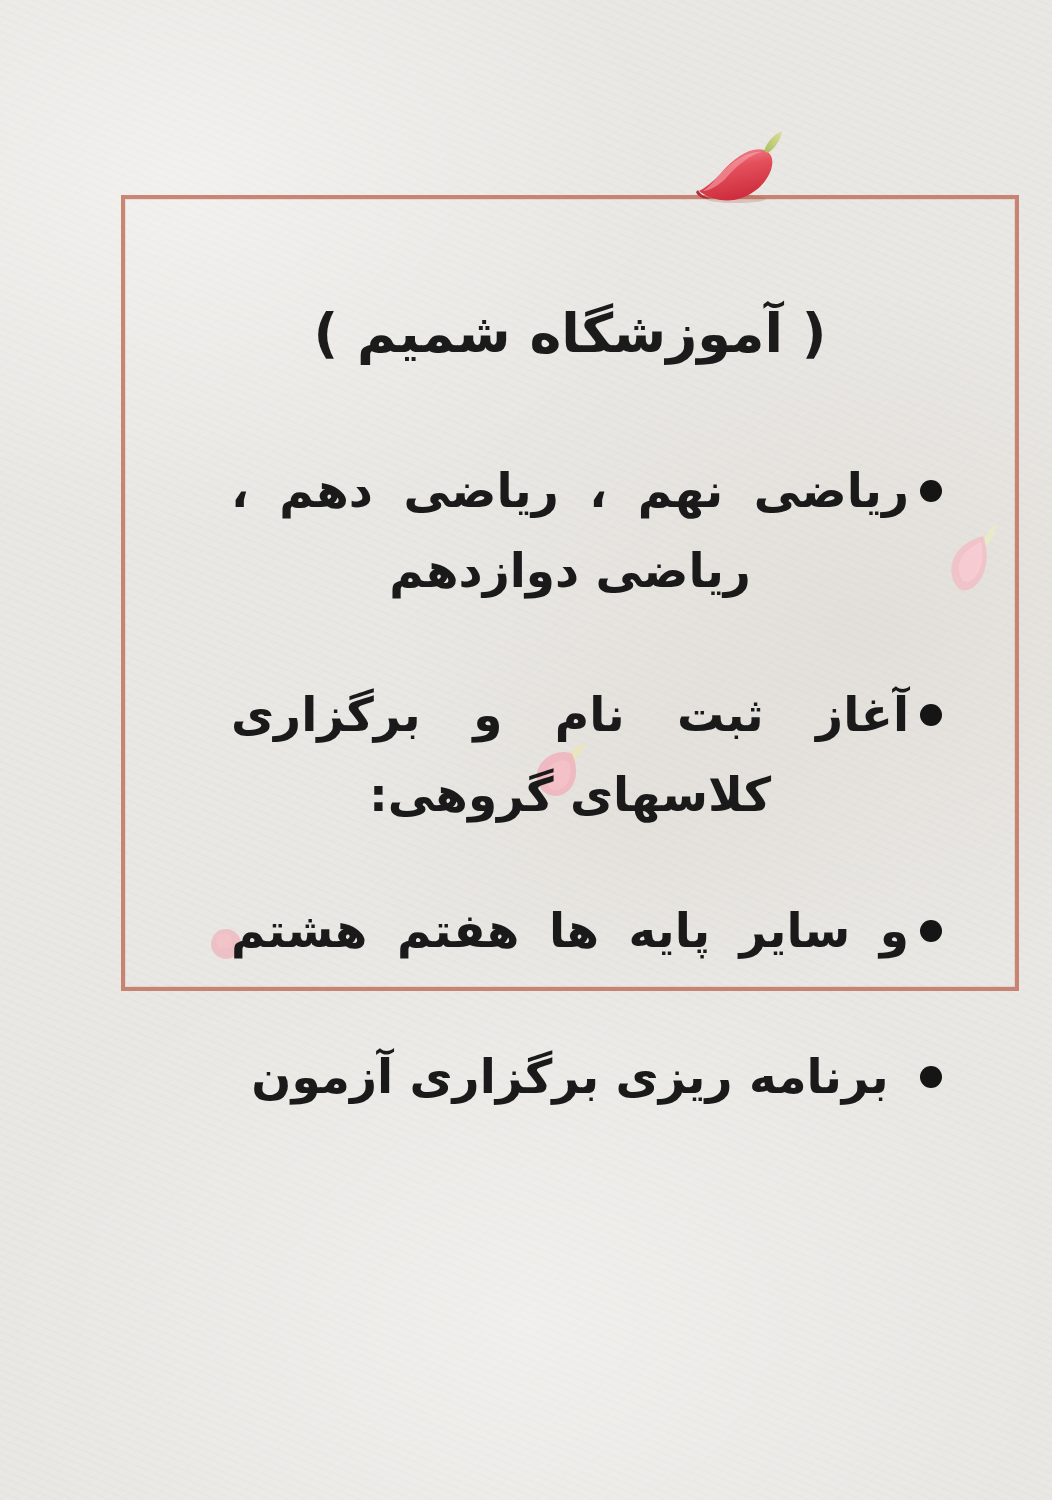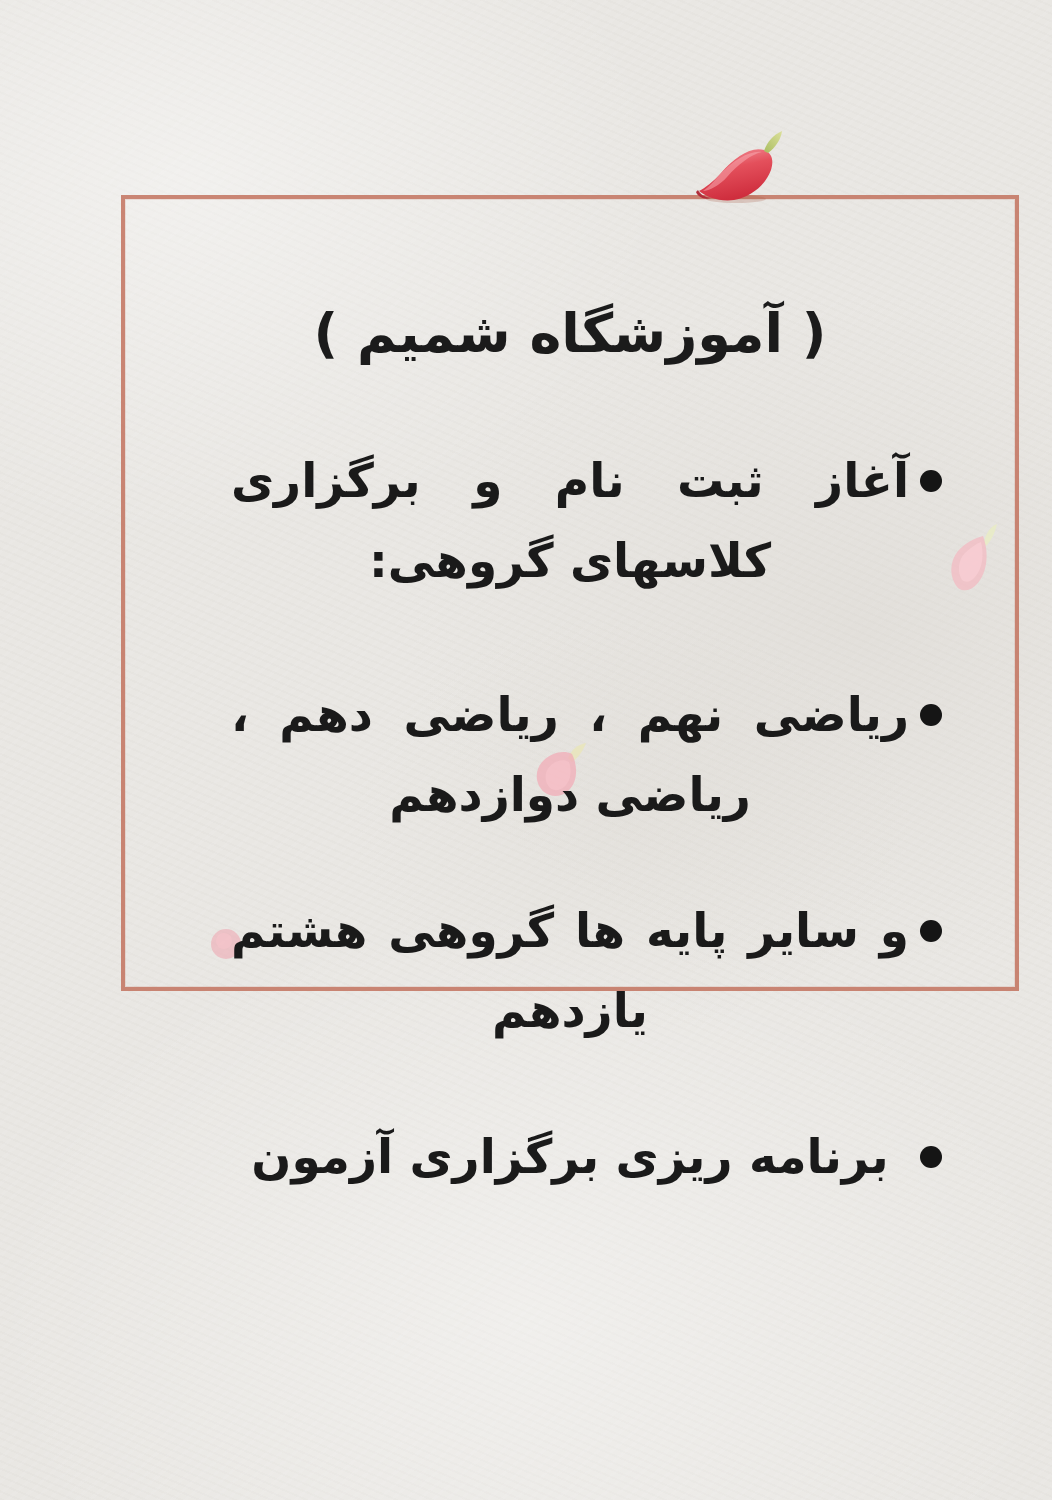--- a/index.html
+++ b/index.html
@@ -83,36 +83,35 @@
 
   <svg class="petal petal-under" style="left:208px;top:926px;" width="36" height="36" viewBox="0 0 36 36">
     <circle cx="18" cy="18" r="15" fill="#efa9b3" opacity="0.6"></circle>
     <circle cx="16" cy="15" r="8" fill="#f6c5cc" opacity="0.6"></circle>
   </svg>
 
   <div class="frame">
 
     <div class="title">( آموزشگاه شمیم )</div>
 
+    <div class="item item-2">
+      <span class="dot"></span>
+      <div class="line-justify">ریاضی نهم ، ریاضی دهم ،</div>
+      <div class="line-center">ریاضی دوازدهم</div>
+    </div>
+
     <div class="item item-1">
       <span class="dot"></span>
       <div class="line-justify">آغاز ثبت نام و برگزاری</div>
       <div class="line-center">کلاسهای گروهی:</div>
     </div>
 
-    <div class="item item-2">
-      <span class="dot"></span>
-      <div class="line-justify">ریاضی نهم ، ریاضی دهم ،</div>
-      <div class="line-center">ریاضی دوازدهم</div>
-    </div>
-
     <div class="item item-3">
       <span class="dot"></span>
-      <div class="line-justify">و سایر پایه ها گروهی هشتم</div>
-      <div class="line-center">یازدهم</div>
+      <div class="line-justify">و سایر پایه ها هفتم هشتم</div>
     </div>
 
     <div class="item item-4">
       <span class="dot"></span>
       <div class="line-start">برنامه ریزی برگزاری آزمون</div>
     </div>
 
   </div>
 
   <svg class="petal petal-over" style="left:694px;top:130px;" width="98" height="80" viewBox="0 0 98 80">

